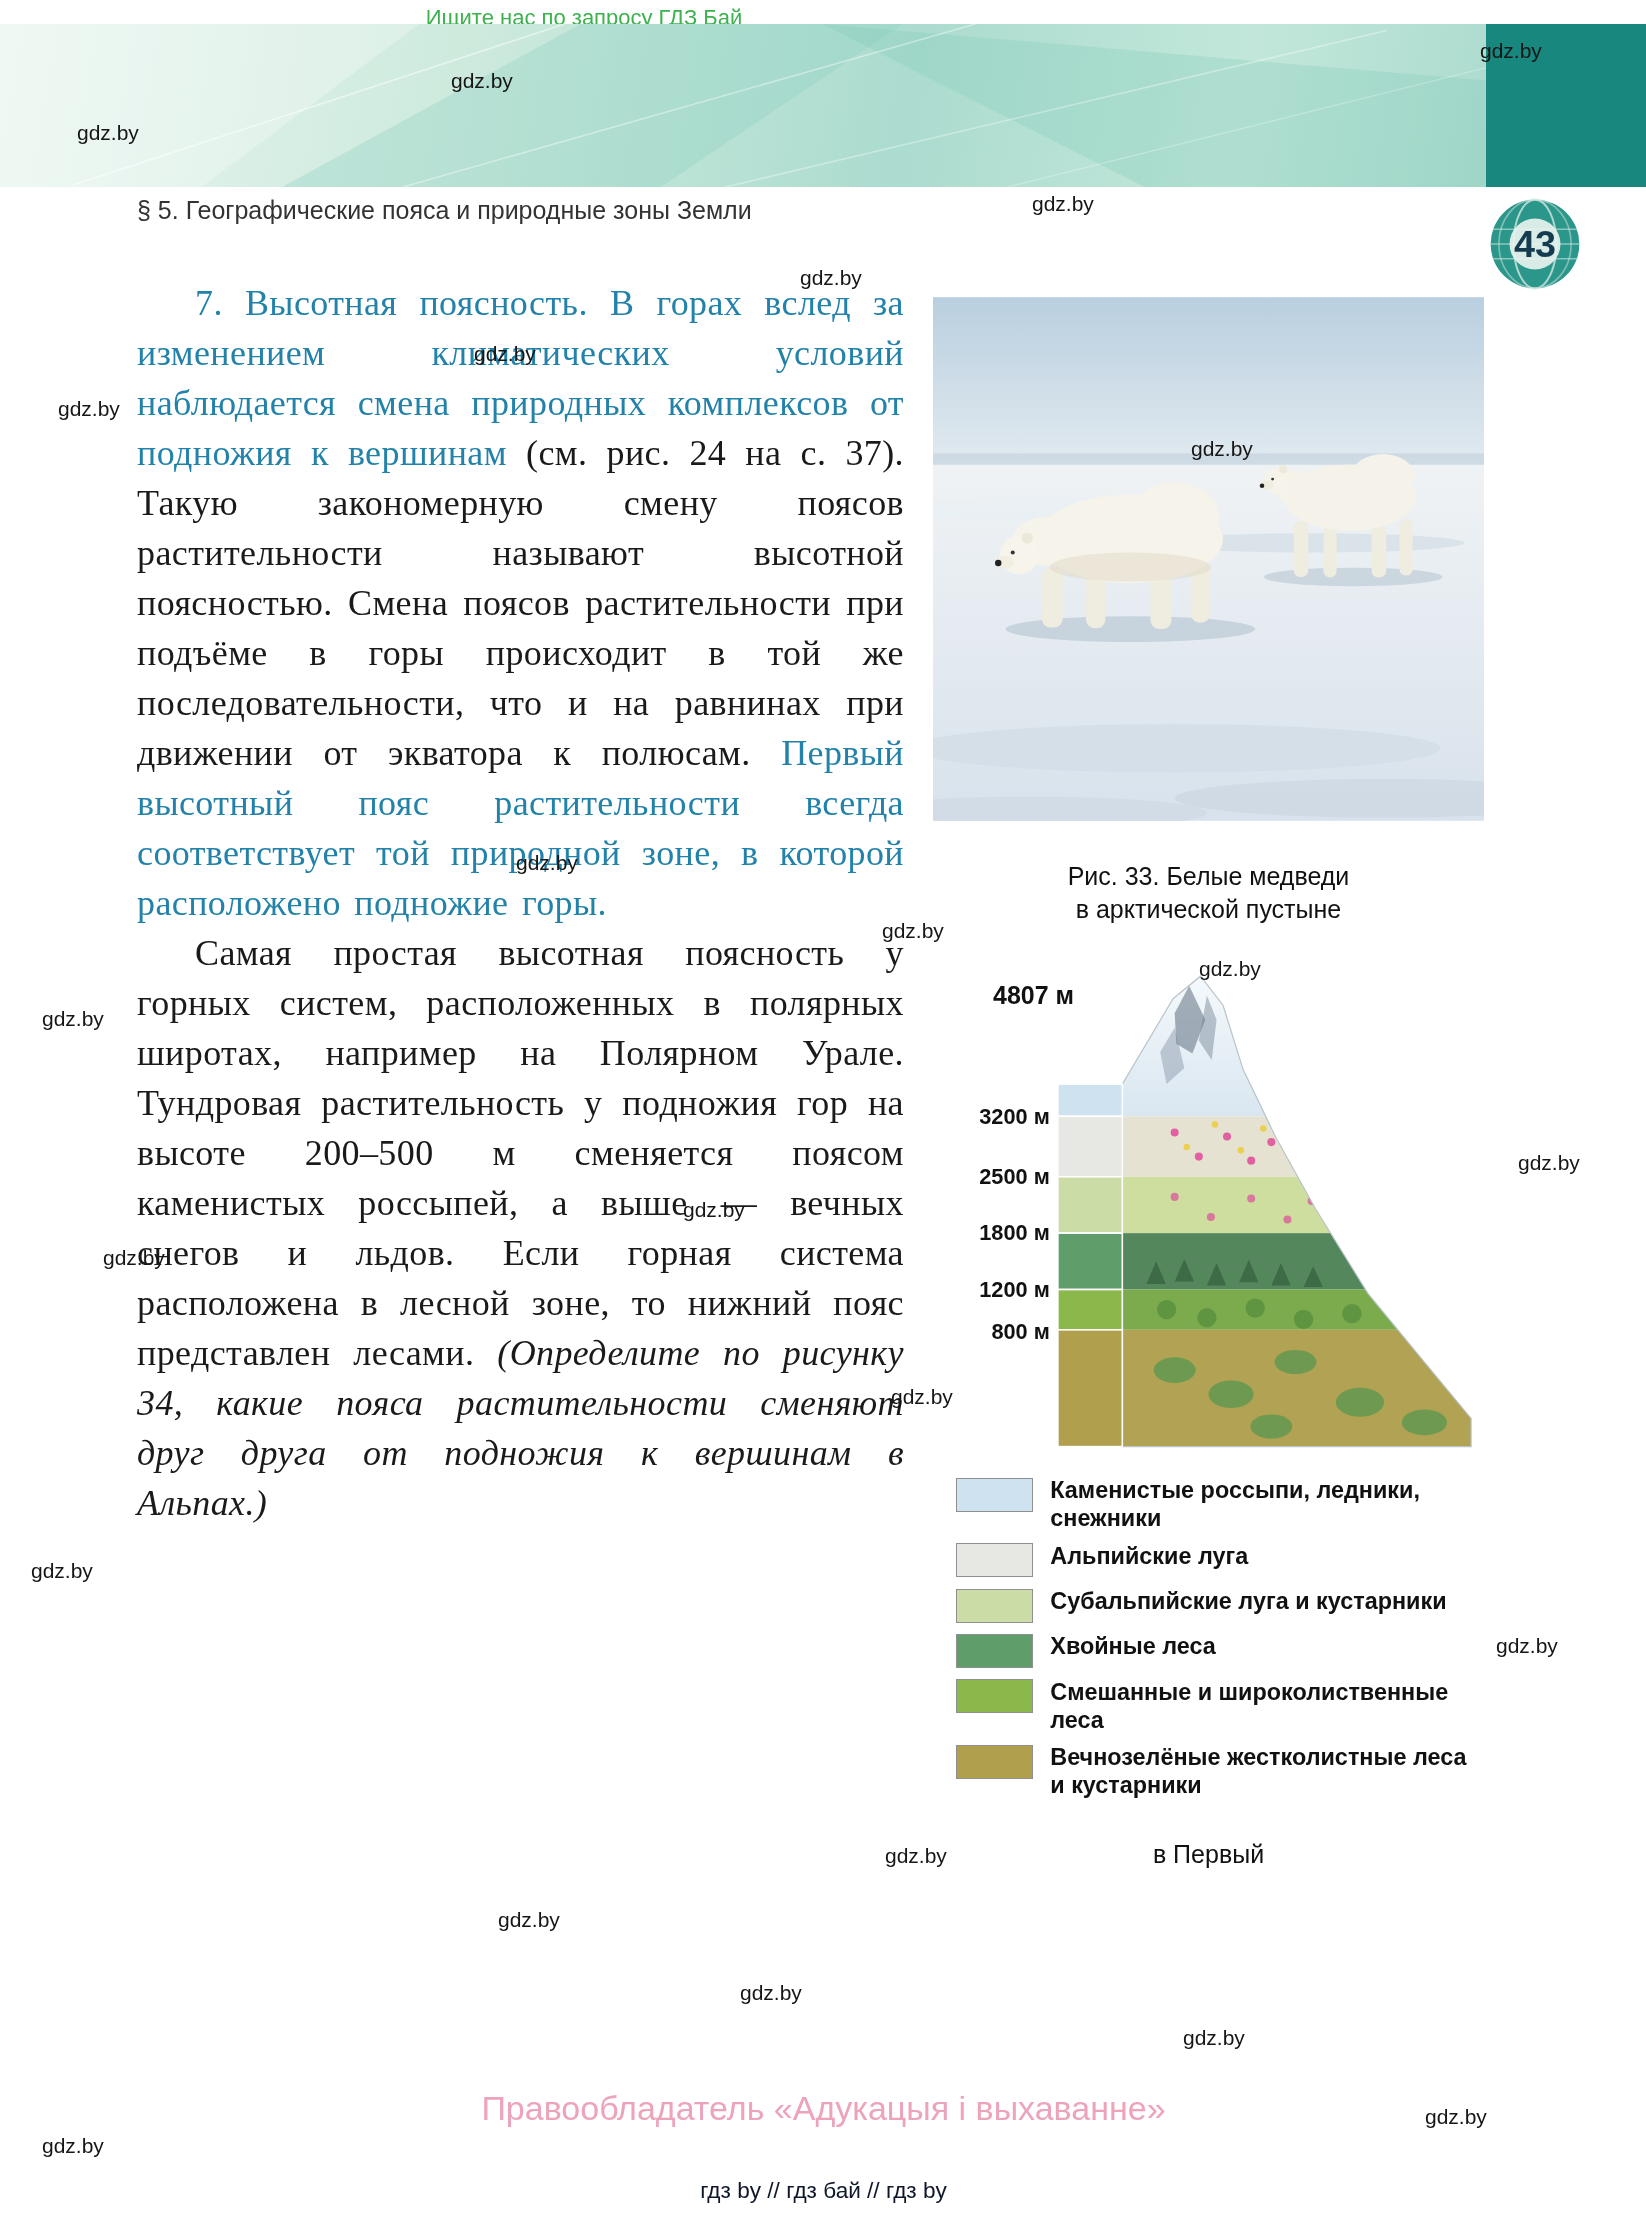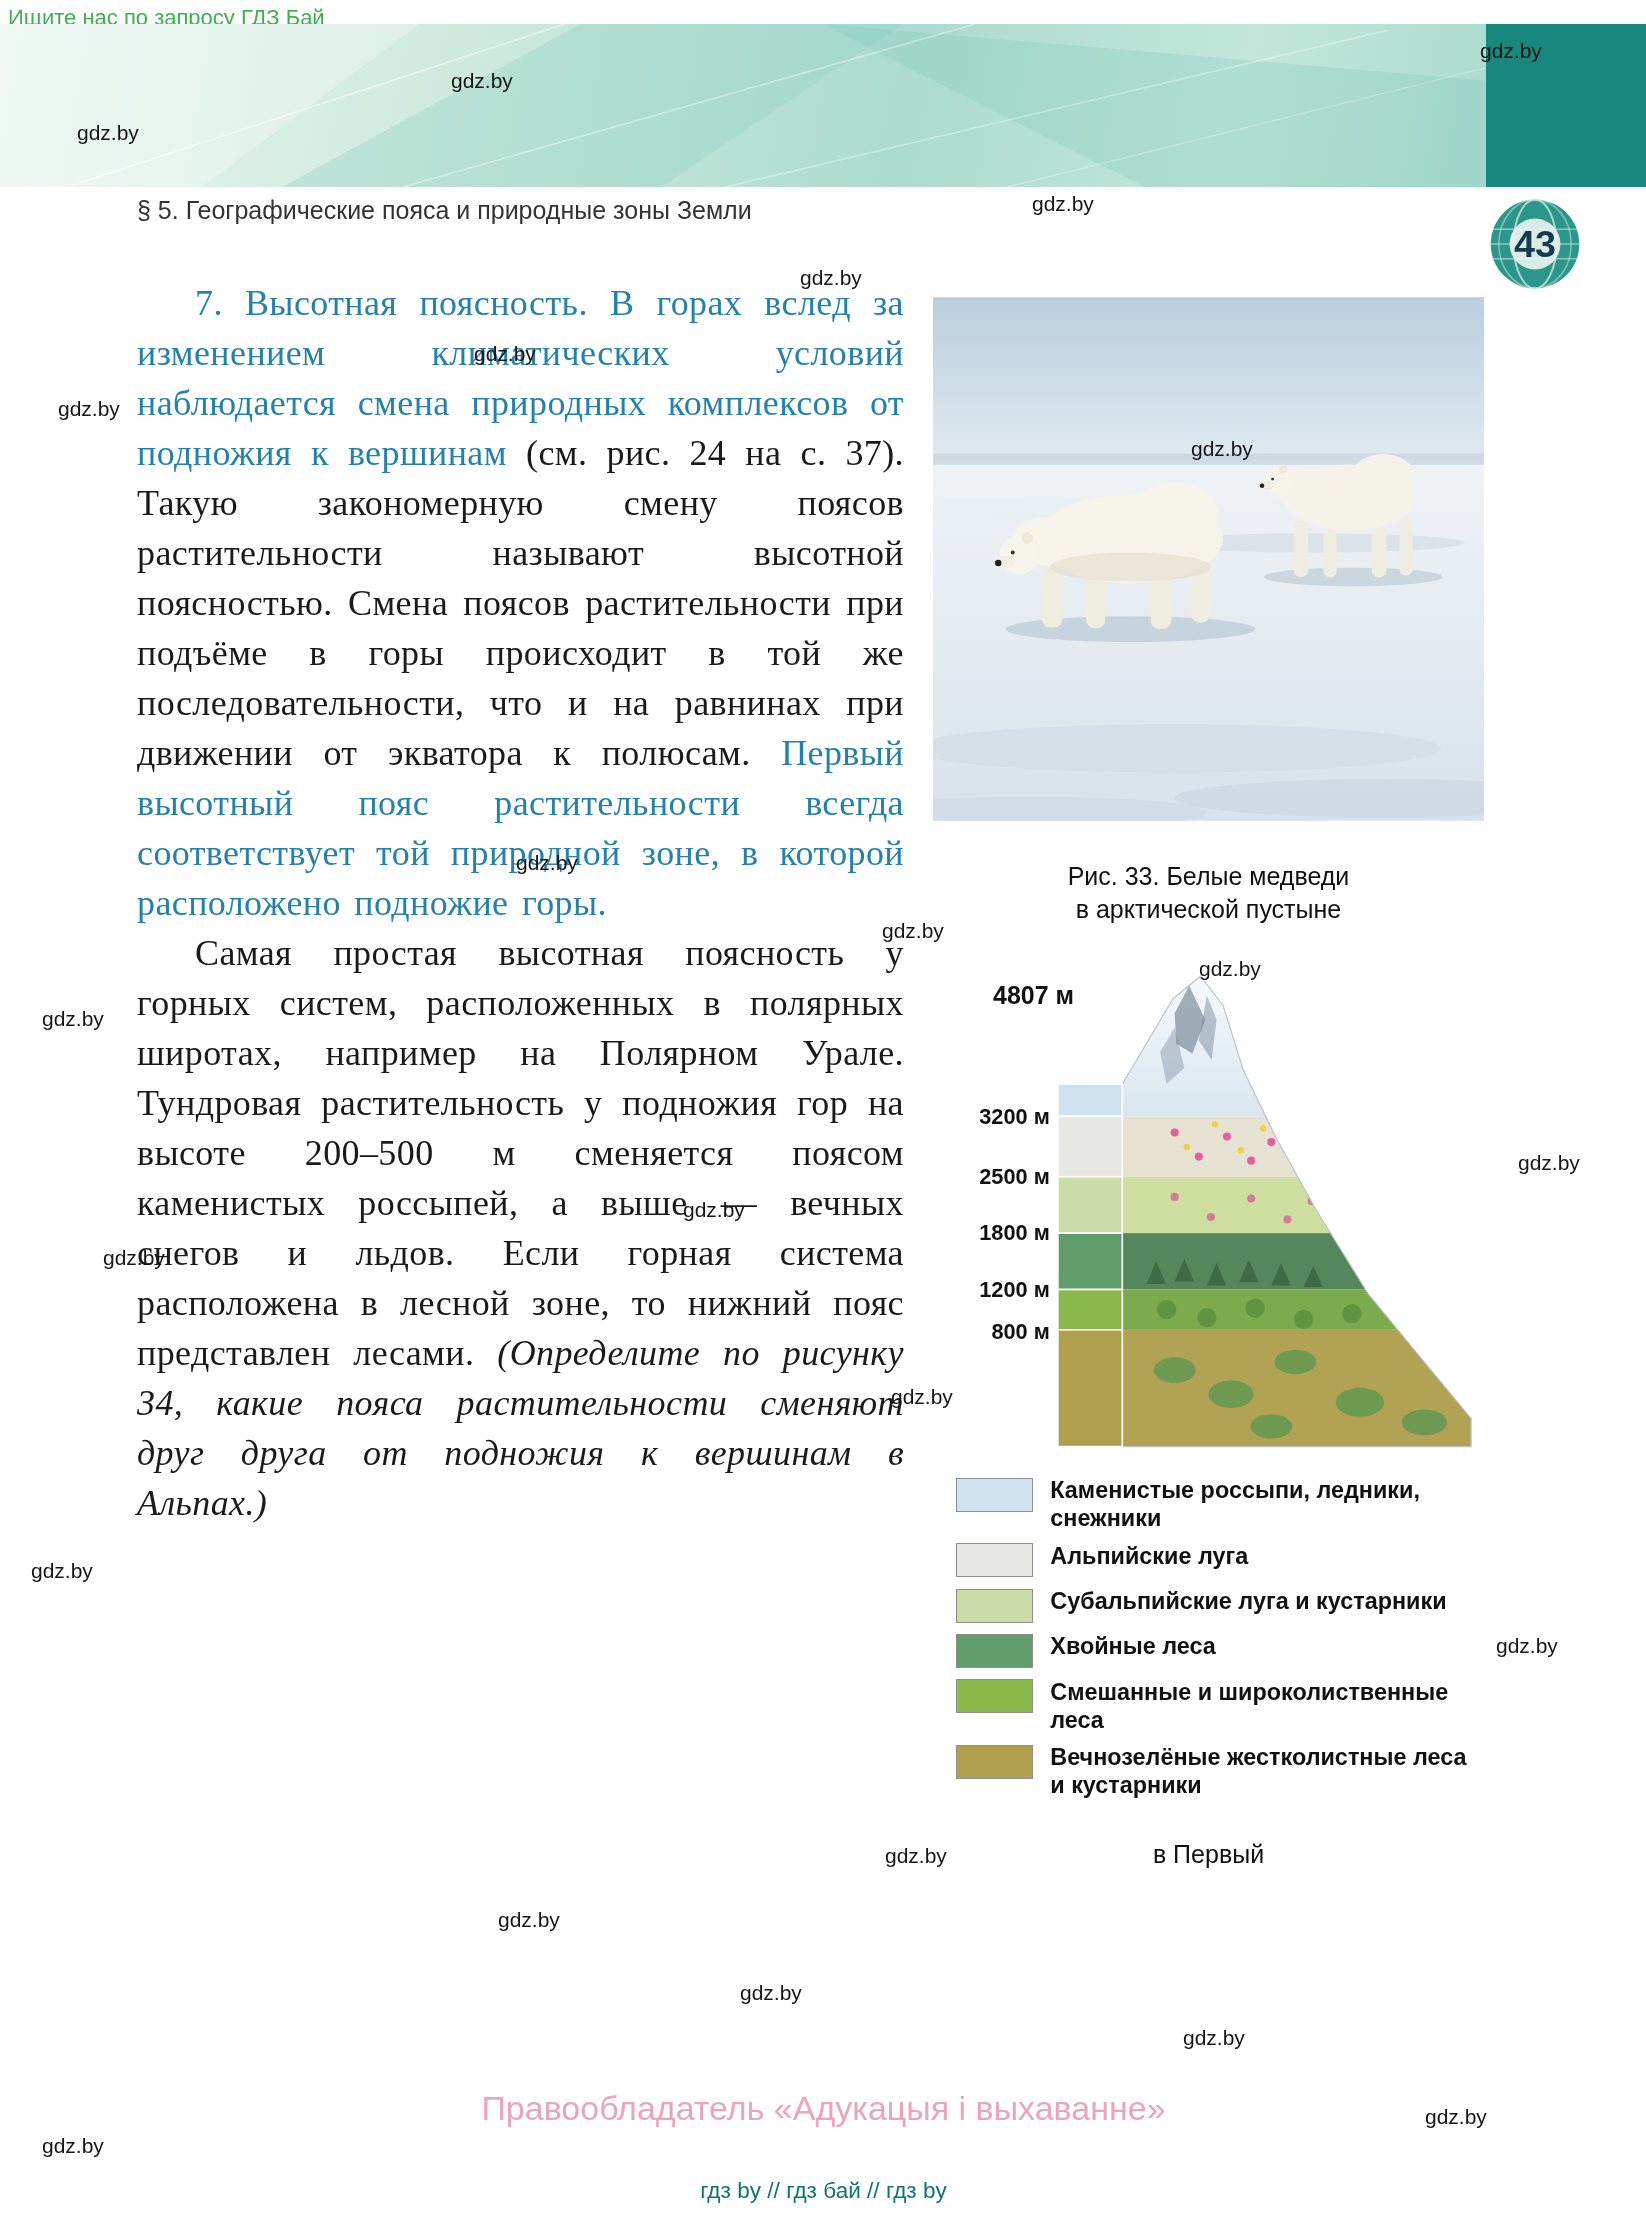--- a/index.html
+++ b/index.html
@@ -1,20 +1,20 @@
 <!DOCTYPE html>
 <html lang="ru" style="font-size:13px"><head>
 <meta charset="utf-8">
 <style>
   html,body{margin:0;padding:0;background:#fff;}
   .page{position:relative;width:1647px;height:2216px;background:#ffffff;overflow:hidden;
         font-family:"Liberation Sans",sans-serif;}
 
   
-  .promo{position:absolute;top:4.8px;left:8px;width:1136px;
+  .promo{position:absolute;top:4.8px;left:16px;width:1136px;text-align:center;
          font-size:22px;color:#3bb24d;}
 
   
   .banner{position:absolute;top:24px;left:0;width:1647px;height:163px;
           background:linear-gradient(100deg,#eaf6f0 0%,#cdeadd 28%,#abdccf 55%,#c2e7da 75%,#9ed4c8 100%);
           overflow:hidden;}
   .banner svg{position:absolute;left:0;top:0;}
   .banner-dark{position:absolute;right:0;top:0;width:161px;height:163px;background:#18877d;}
 
   .section-title{position:absolute;left:137px;top:196px;font-size:25px;color:#333;}
@@ -41,21 +41,21 @@
 
   .legend{margin-top:13px;padding-left:22.6px;}
   .legend-row{display:flex;margin-bottom:9.7px;}
   .legend-swatch{flex:0 0 77px;height:34px;border:1.6px solid #8f8f8f;margin-right:17.7px;margin-top:1.6px;box-sizing:border-box;}
   .legend-label{font-size:23.4px;font-weight:700;line-height:28px;color:#111;max-width:419px;}
 
   
   .footer-pink{position:absolute;top:2089px;left:0;width:100%;text-align:center;
                font-size:34px;color:#eda4ba;}
   .footer-links{position:absolute;top:2178px;left:0;width:100%;text-align:center;
-                font-size:22.6px;color:#0f766e;}
+                font-size:22.6px;color:#0f172a;}
 
   
   .wm-layer{position:absolute;left:0;top:0;width:100%;height:100%;pointer-events:none;z-index:40;}
   .wm{position:absolute;font-size:21px;color:#161616;white-space:nowrap;}
 </style>
 </head>
 <body>
 
 <div class="page">
 

